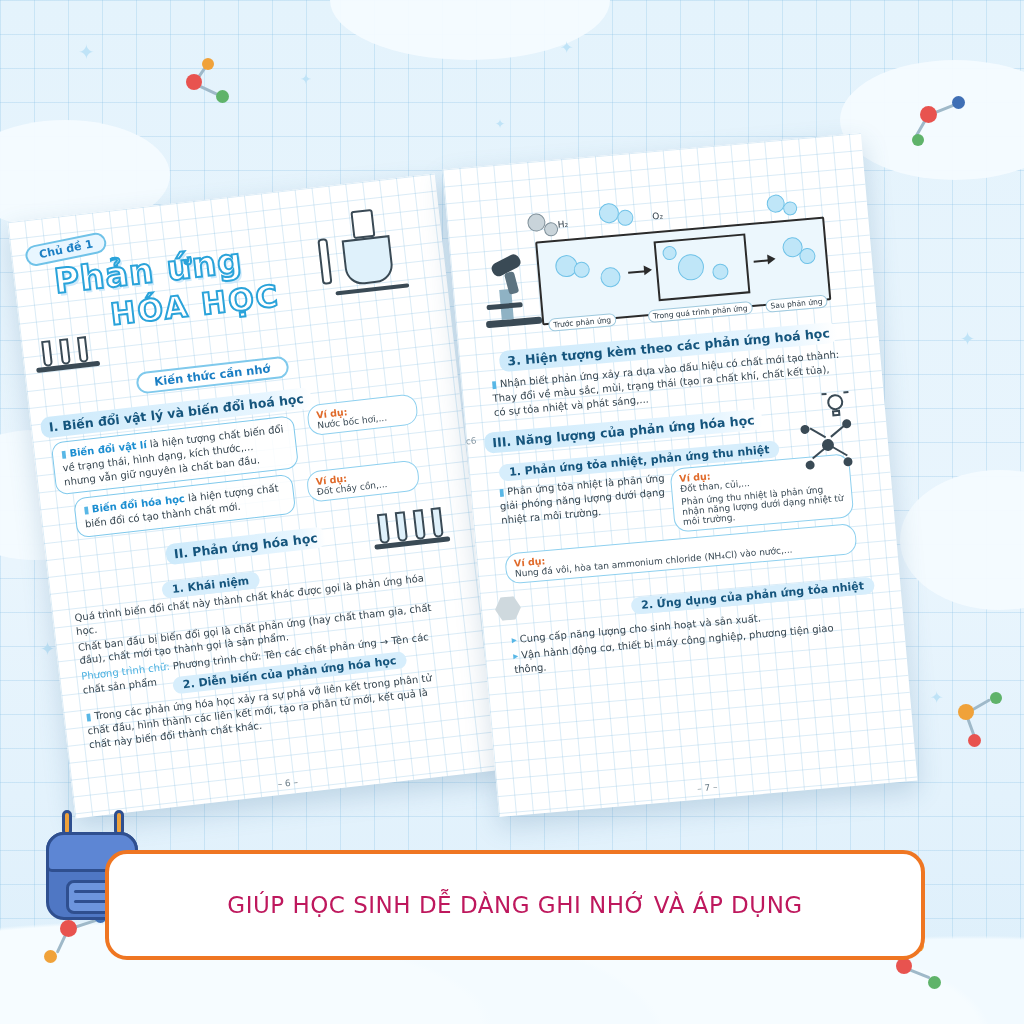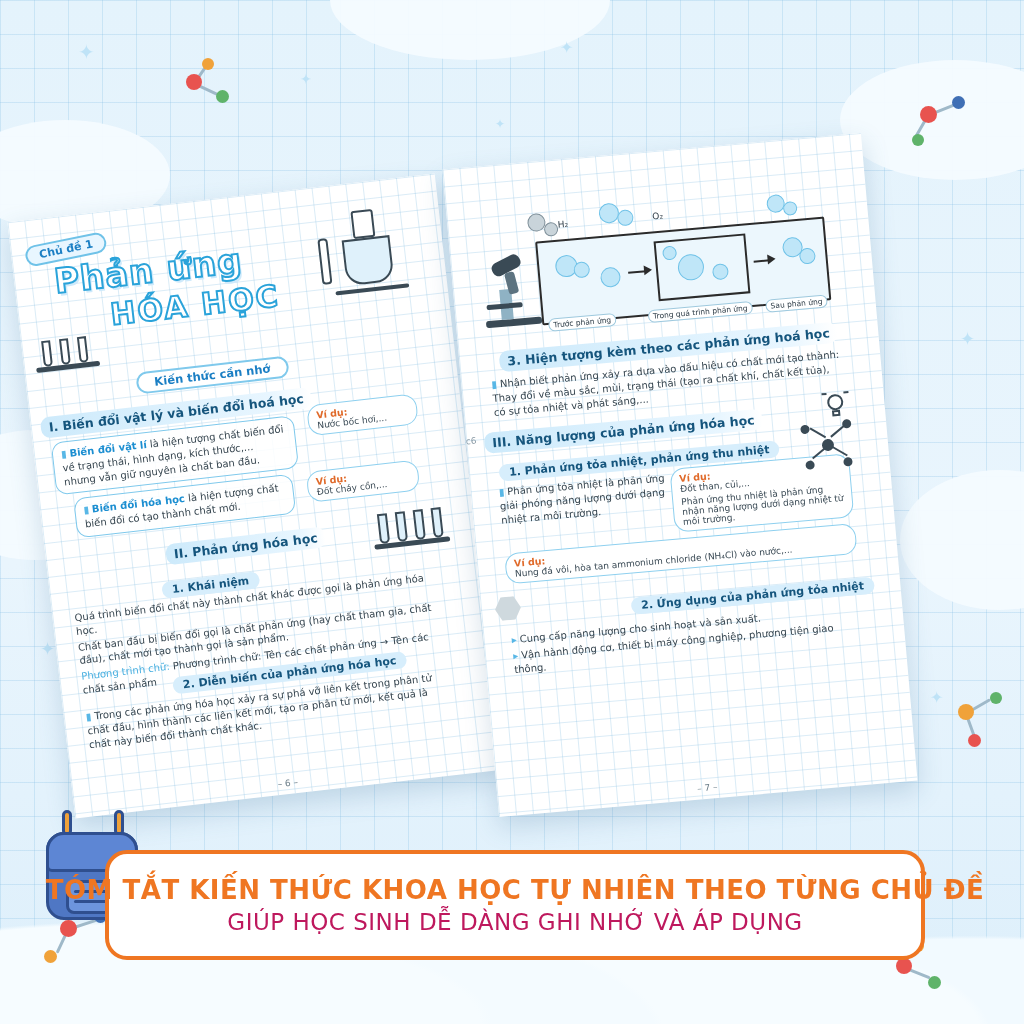--- a/index.html
+++ b/index.html
@@ -423,15 +423,14 @@
   <div class="bp-strap" style="left:34px;"></div>
   <div class="bp-strap" style="left:86px;"></div>
   <div class="bp-body"></div>
   <div class="bp-flap"></div>
   <div class="bp-pocket"></div>
   <div class="bp-line" style="left:46px; top:80px; width:36px;"></div>
   <div class="bp-line" style="left:46px; top:90px; width:36px;"></div>
 </div>
 
 <div id="banner">
-  <div class="banner-l1">TÓM TẮT KIẾN THỨC KHOA HỌC TỰ NHIÊN THEO TỪNG CHỦ ĐỀ</div>
   <div class="banner-l2">GIÚP HỌC SINH DỄ DÀNG GHI NHỚ VÀ ÁP DỤNG</div>
 </div>
 
 </body></html>

